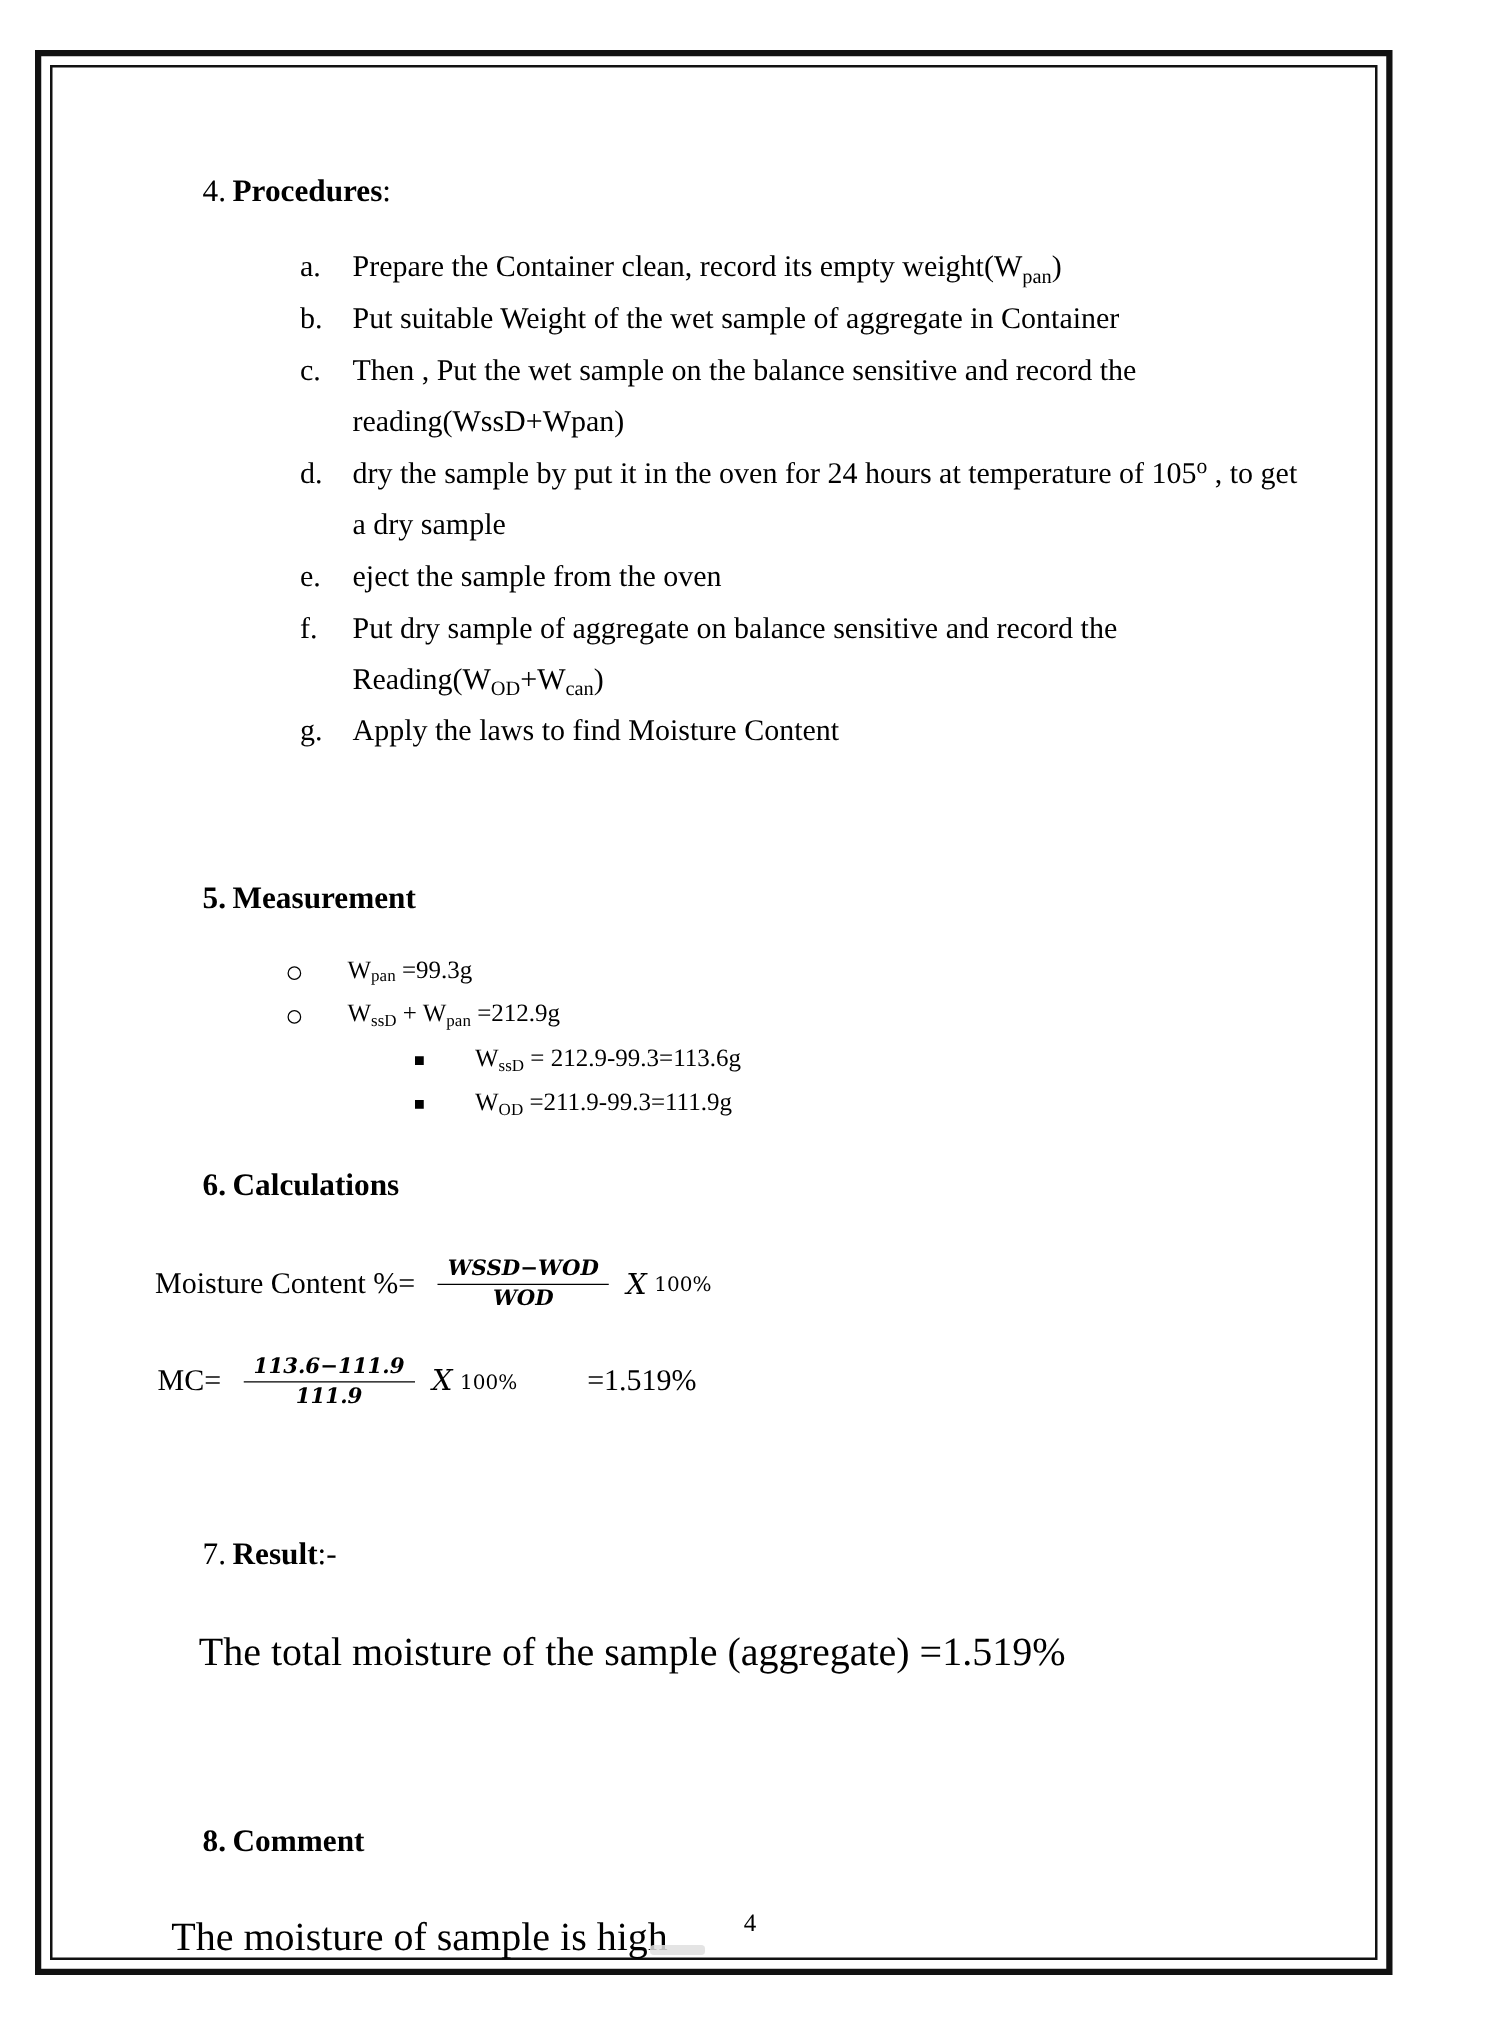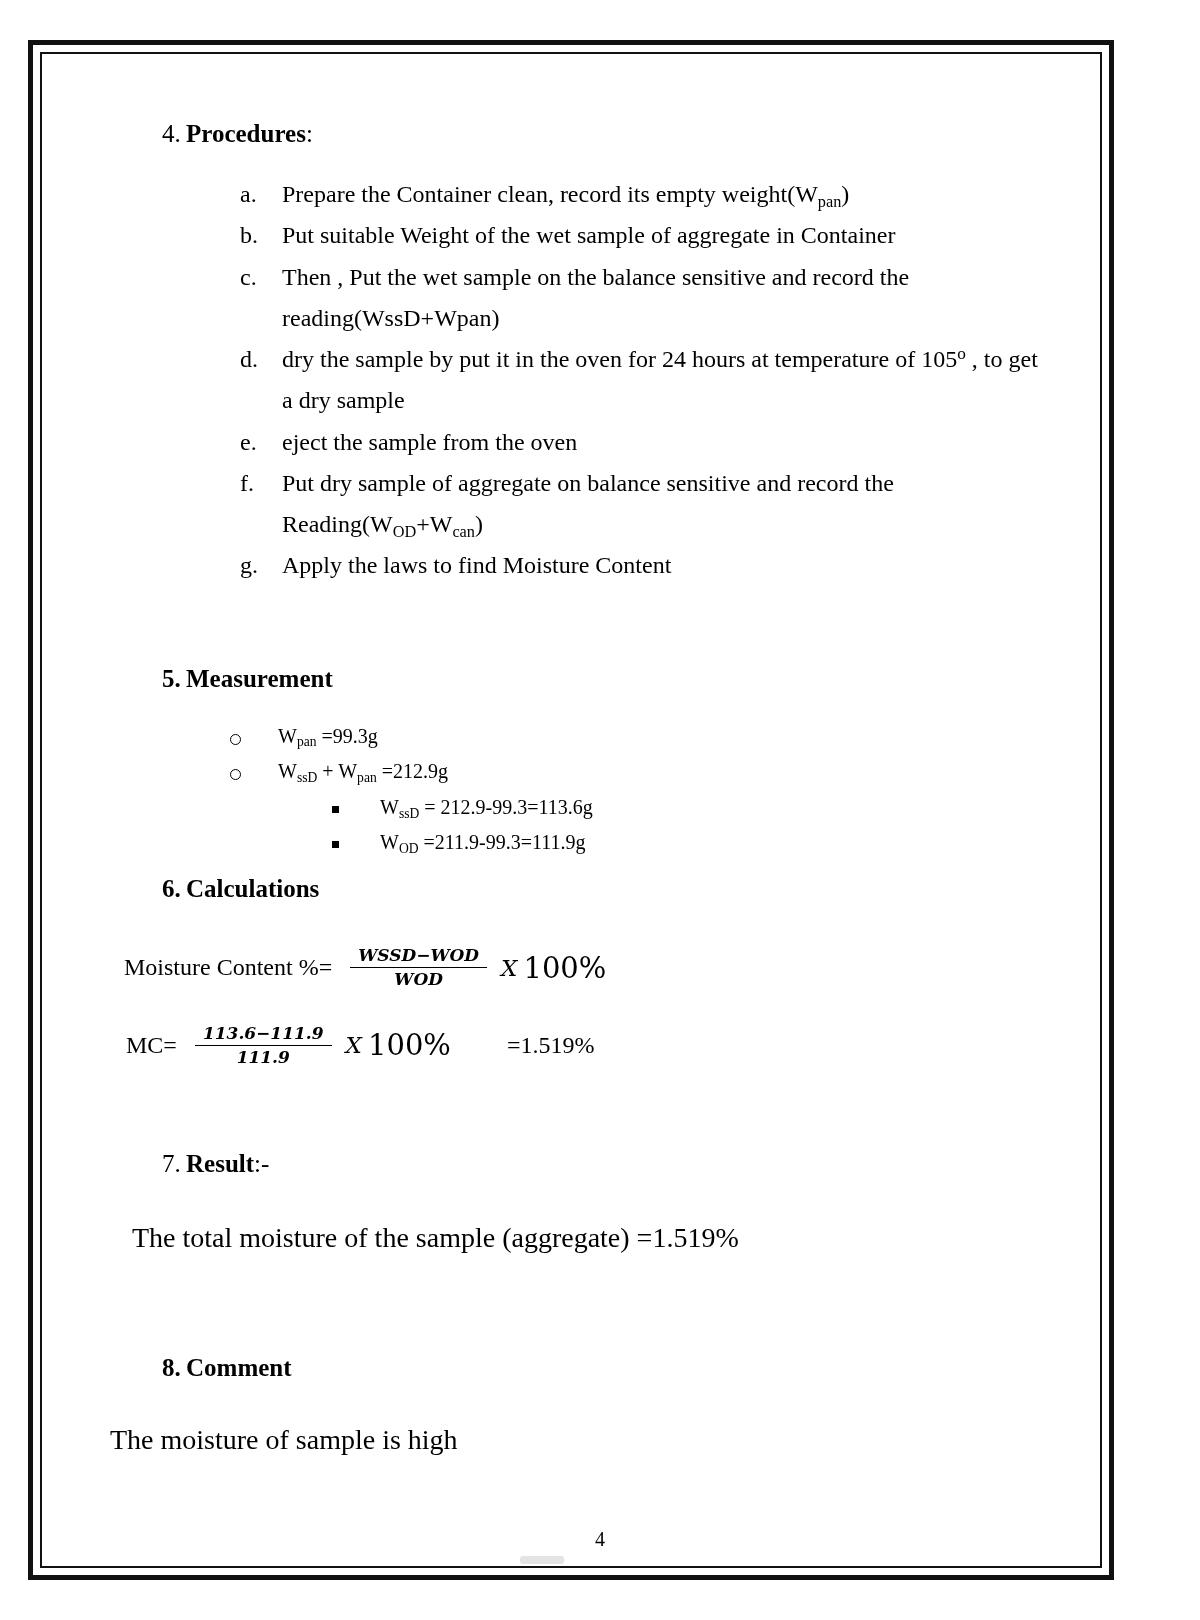--- a/index.html
+++ b/index.html
@@ -60,20 +60,21 @@
     flex: 0 0 46px;
     text-align: left;
     padding-left: 52px;
     box-sizing: border-box;
     font-weight: normal;
   }
   .section-head .num.bold { font-weight: bold; }
   .section-head .title {
     font-weight: bold;
     padding-left: 24px;
+    margin-top: 20px;
   }
   .section-head .title .plain { font-weight: normal; }
 
   
   .sub-list {
     margin: 0;
     padding: 0;
     list-style: none;
   }
   .sub-item {
@@ -175,27 +176,28 @@
     box-sizing: border-box;
   }
   .mult {
     font-family: "DejaVu Serif", "Liberation Serif", serif;
     font-style: italic;
     font-size: 23px;
     padding: 0 6px 0 2px;
   }
   .pct100 {
     font-family: "DejaVu Serif", "Liberation Serif", serif;
-    font-size: 29px;
+    font-size: 16px;
   }
   .gap-wide { display: inline-block; width: 56px; }
 
   .body-line {
-    font-size: 28px;
+    font-size: 32px;
     line-height: 1.7;
+    margin-left: 27px;
   }
 
   .page-number {
     position: absolute;
     left: 0;
     top: 1528px;
     width: 1200px;
     text-align: center;
     font-size: 20px;
     color: #000;

